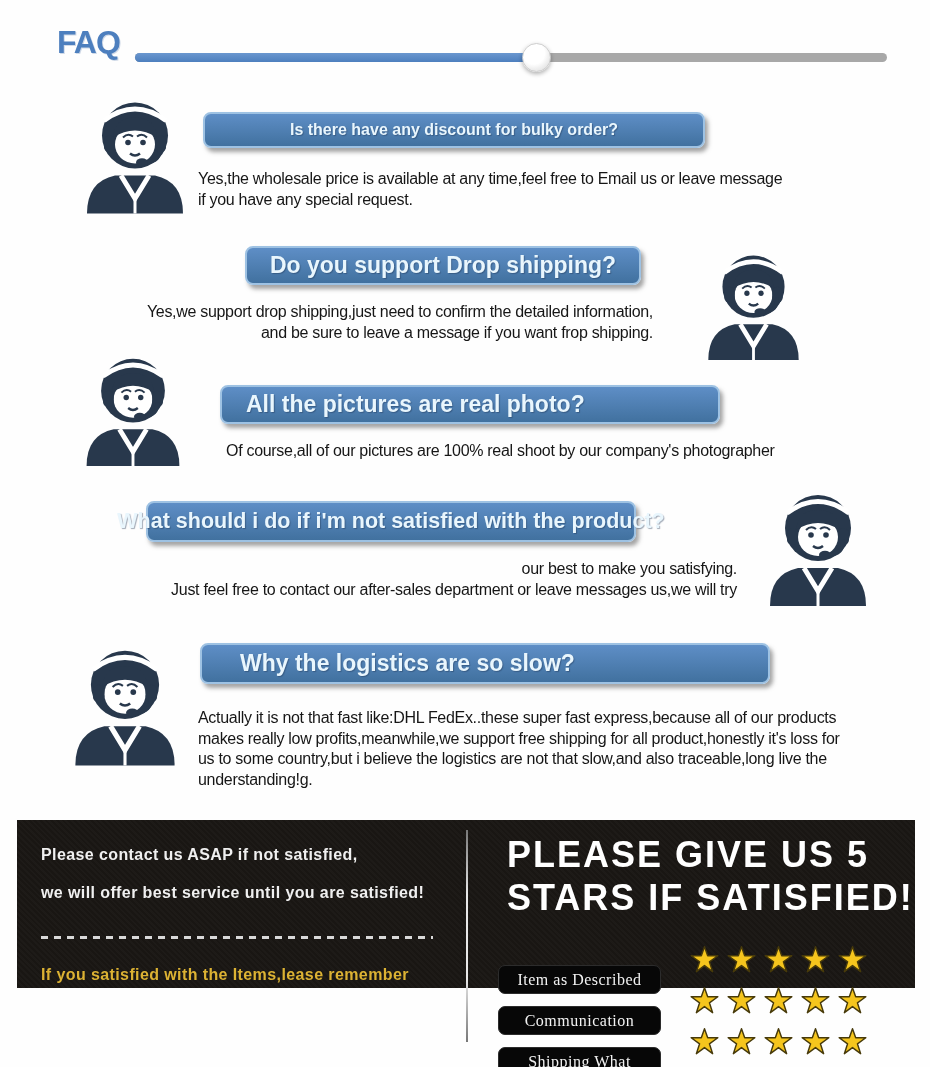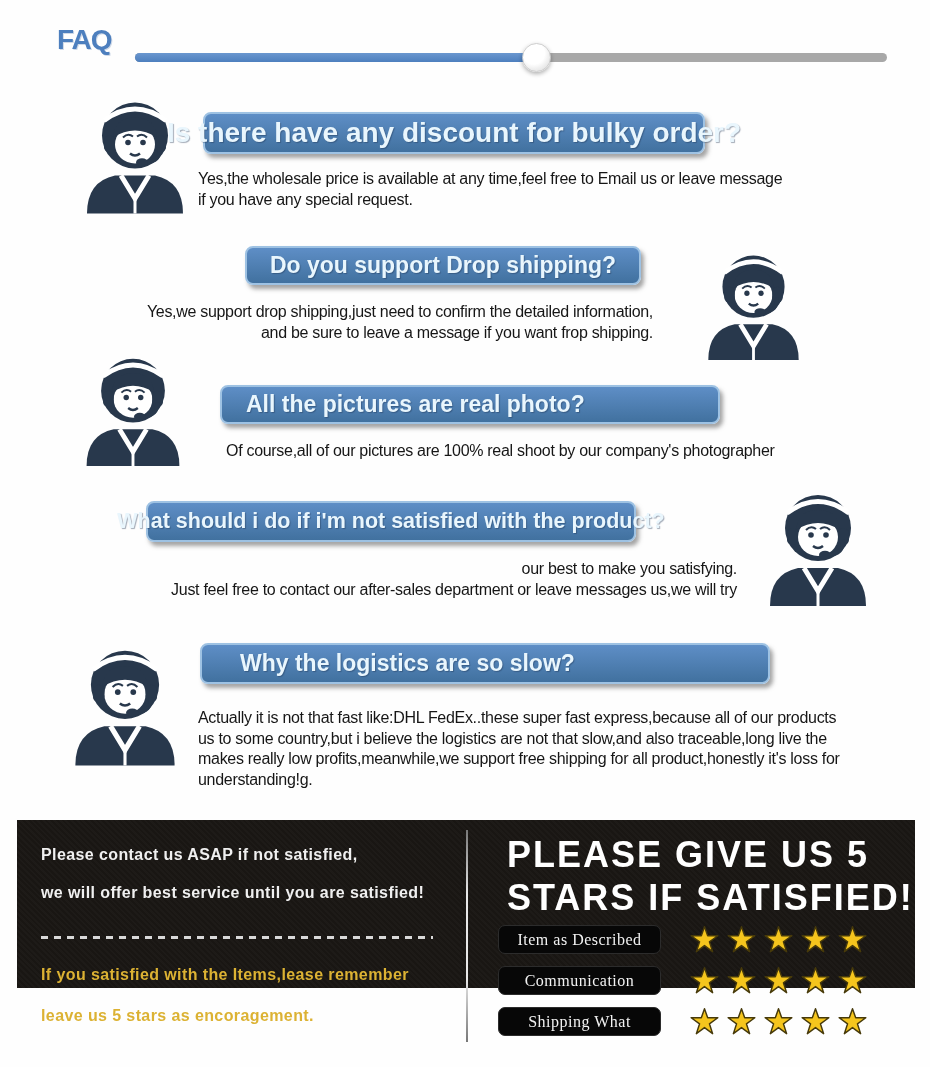--- a/index.html
+++ b/index.html
@@ -9,21 +9,21 @@
     --footer-bg:#191613;
     --star-yellow:#f5c51d;
     --promo-yellow:#dcb233;
     --track-gray:#a8a8a8;
   }
   *{margin:0;padding:0;box-sizing:border-box;}
   body{background:#ffffff;font-family:"Liberation Sans",sans-serif;}
   .page{position:relative;width:930px;height:1067px;margin:0 auto;background:#fefefe;overflow:hidden;}
 
   
-  .faq-title{position:absolute;left:57px;top:24px;font-size:28px;font-weight:800;letter-spacing:-1px;
+  .faq-title{position:absolute;left:57px;top:24px;font-size:32px;font-weight:800;letter-spacing:-1px;
     color:var(--accent-blue);text-shadow:1px 1px 0 rgba(120,150,190,.35);}
   .slider-track{position:absolute;left:135px;top:53px;width:752px;height:9px;border-radius:5px;background:var(--track-gray);}
   .slider-fill{position:absolute;left:0;top:0;height:9px;border-radius:5px;background:linear-gradient(#6a97cf,var(--accent-blue));width:53%;}
   .slider-handle{position:absolute;left:522px;top:43px;width:29px;height:29px;border-radius:50%;
     background:radial-gradient(circle at 40% 35%,#ffffff 0 45%,#e3e3e3 80%,#d0d0d0 100%);
     border:1px solid #cccccc;box-shadow:0 2px 4px rgba(0,0,0,.30);}
 
   
   .avatar{position:absolute;}
   .avatar svg{display:block;width:100%;height:100%;}
@@ -40,21 +40,21 @@
     background-image:repeating-linear-gradient(45deg,rgba(255,255,255,.02) 0 2px,transparent 2px 4px);padding-left:44px;}
   .footer .contact-line{position:absolute;left:24px;color:#f0f0f0;font-size:16px;font-weight:bold;letter-spacing:.4px;}
   .dashed-divider{position:absolute;left:24px;top:116px;width:392px;height:3px;
     background:repeating-linear-gradient(90deg,#d9d9d9 0 7px,transparent 7px 13px);}
   .promo-line{position:absolute;left:24px;color:var(--promo-yellow);font-size:16px;font-weight:bold;letter-spacing:.4px;}
   .v-divider{position:absolute;left:449px;top:10px;width:2px;height:212px;background:linear-gradient(#777,#e8e8e8 30%,#e8e8e8 70%,#777);}
   .stars-title{position:absolute;left:490px;color:#ffffff;font-size:36px;font-weight:bold;letter-spacing:2px;white-space:nowrap;}
   .rating-row{position:absolute;left:481px;display:flex;align-items:center;}
   .rating-pill{width:163px;height:29px;background:#070707;border:1px solid #2c2c2c;border-radius:7px;
     color:#f2f2f2;font-family:"Liberation Serif",serif;font-size:16px;letter-spacing:.5px;
-    display:flex;align-items:center;justify-content:center;white-space:nowrap;}
+    display:flex;align-items:center;justify-content:center;white-space:nowrap;margin-top:40px;}
   .star-row{display:flex;gap:8px;margin-left:29px;}
   .star-row svg{width:29px;height:29px;display:block;}
 </style>
 </head>
 <body>
 
 <div class="page">
 
   <div class="faq-title">FAQ</div>
   <div class="slider-track">
@@ -75,21 +75,21 @@
     <path d="M48 42 q5 -5 10 -1" stroke="#28384c" stroke-width="2" fill="none"></path>
     <path d="M62 41 q5 -4 10 1" stroke="#28384c" stroke-width="2" fill="none"></path>
     <path d="M55 58 q5 4 10 0" stroke="#28384c" stroke-width="2.5" fill="none"></path>
     <path d="M85 52 Q86 66 70 67" stroke="#28384c" stroke-width="4" fill="none"></path>
     <ellipse cx="67" cy="67" rx="6" ry="4.2" fill="#28384c"></ellipse>
     <path d="M12 118 Q12 86 40 80 L80 80 Q108 86 108 118 Z" fill="#28384c"></path>
     <path d="M46 80 L60 103 L74 80" stroke="#ffffff" stroke-width="5" fill="none"></path>
     <path d="M60 103 L60 118" stroke="#ffffff" stroke-width="3"></path>
   </svg>
 </div>
-  <div class="q-banner" style="left:203px;top:112px;width:502px;height:42px;font-size:28px">Is there have any discount for bulky order?</div>
+  <div class="q-banner" style="left:203px;top:112px;width:502px;height:36px;font-size:16px">Is there have any discount for bulky order?</div>
   <div class="answer" style="left:198px;top:169px;width:660px">
     <div>Yes,the wholesale price is available at any time,feel free to Email us or leave message</div>
     <div>if you have any special request.</div>
   </div>
 
   <div class="q-banner" style="left:245px;top:246px;width:396px;height:39px">Do you support Drop shipping?</div>
   <div class="avatar" style="left:697px;top:248px;width:113px;height:115px">
   <svg viewBox="0 0 120 120" xmlns="http://www.w3.org/2000/svg">
     <circle cx="60" cy="40" r="33" fill="#28384c"></circle>
     <ellipse cx="60" cy="49" rx="20" ry="19" fill="#ffffff"></ellipse>
@@ -181,31 +181,30 @@
     <path d="M85 52 Q86 66 70 67" stroke="#28384c" stroke-width="4" fill="none"></path>
     <ellipse cx="67" cy="67" rx="6" ry="4.2" fill="#28384c"></ellipse>
     <path d="M12 118 Q12 86 40 80 L80 80 Q108 86 108 118 Z" fill="#28384c"></path>
     <path d="M46 80 L60 103 L74 80" stroke="#ffffff" stroke-width="5" fill="none"></path>
     <path d="M60 103 L60 118" stroke="#ffffff" stroke-width="3"></path>
   </svg>
 </div>
   <div class="q-banner left-align" style="left:200px;top:643px;width:570px;height:41px;padding-left:38px">Why the logistics are so slow?</div>
   <div class="answer" style="left:198px;top:708px;width:714px">
     <div>Actually it is not that fast like:DHL FedEx..these super fast express,because all of our products</div>
+    <div>makes really low profits,meanwhile,we support free shipping for all product,honestly it's loss for</div>
     <div>us to some country,but i believe the logistics are not that slow,and also traceable,long live the</div>
-    <div>makes really low profits,meanwhile,we support free shipping for all product,honestly it's loss for</div>
     <div>understanding!g.</div>
   </div>
 
   <div class="footer">
     <div class="contact-line" style="top:26px">Please contact us ASAP if not satisfied,</div>
     <div class="contact-line" style="top:64px">we will offer best service until you are satisfied!</div>
     <div class="dashed-divider"></div>
     <div class="promo-line" style="top:146px">If you satisfied with the Items,lease remember</div>
-    <div class="promo-line" style="top:187px">leave us 5 stars as encoragement.</div>
 
     <div class="v-divider"></div>
 
     <div class="stars-title" style="top:14px">PLEASE GIVE US 5</div>
     <div class="stars-title" style="top:57px">STARS IF SATISFIED!</div>
 
     <div class="rating-row" style="top:105px">
       <div class="rating-pill">Item as Described</div>
       <div class="star-row">
   <svg viewBox="0 0 100 100" xmlns="http://www.w3.org/2000/svg">

